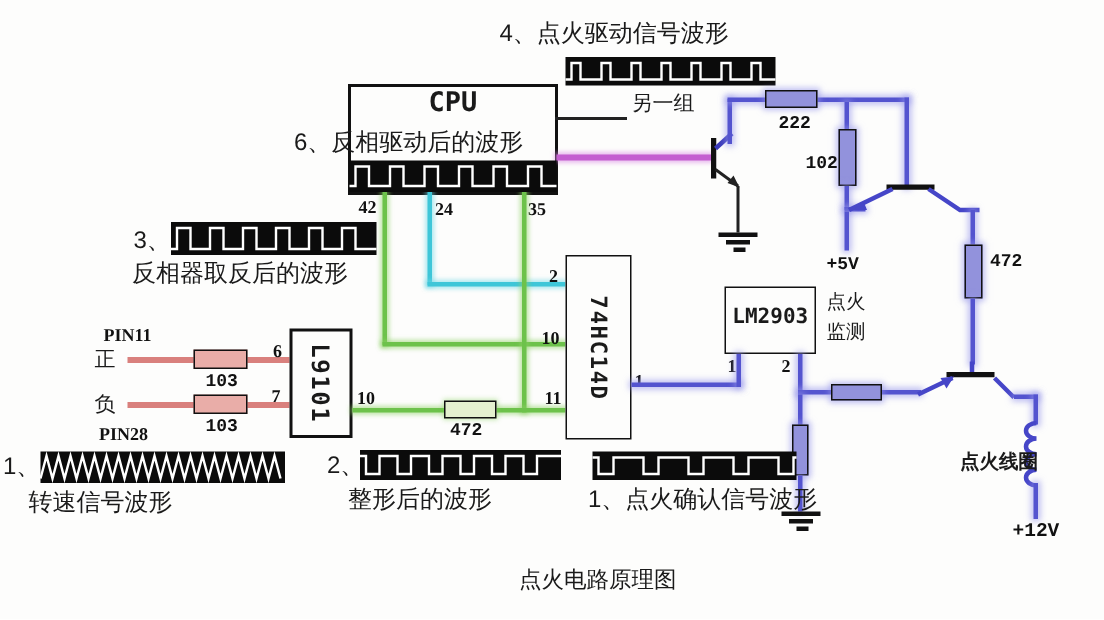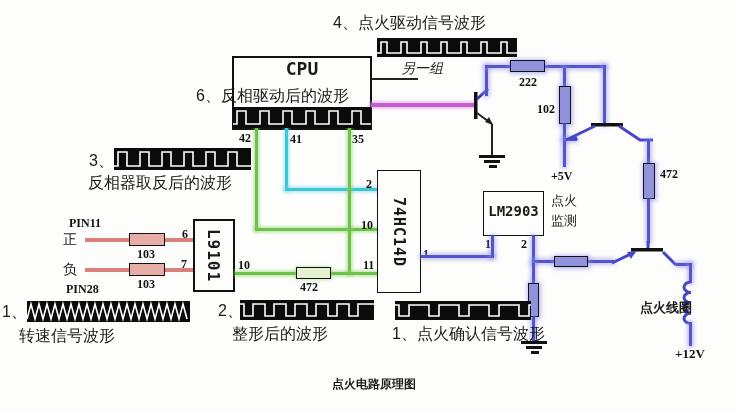--- a/index.html
+++ b/index.html
@@ -1,21 +1,21 @@
 <!DOCTYPE html>
 <html><head>
 <meta charset="utf-8">
 <style>
   html,body{margin:0;padding:0;background:#fff;}
   #stage{position:relative;width:736px;height:413px;background:#fdfdfc;overflow:hidden;
          font-family:"Liberation Sans",sans-serif;color:#1a1a1a;}
   .lbl{position:absolute;white-space:nowrap;line-height:1.15;}
   .cn{font-family:"Liberation Sans",sans-serif;}
   .pin{font-family:"Liberation Serif",serif;font-size:12px;font-weight:bold;color:#111;}
-  .val{font-family:Liberation Serif, serif;font-size:12px;font-weight:bold;color:#111;}
+  .val{font-family:Liberation Mono, monospace;font-size:12px;font-weight:bold;color:#111;}
   .chipbox{position:absolute;background:#fdfdfc;border:2px solid #111;box-sizing:border-box;}
   .wire{position:absolute;}
   .green{background:#6dc24b;box-shadow:0 0 3px 1.5px rgba(140,210,100,.55);}
   .cyan{background:#3ec6d8;box-shadow:0 0 3px 1.5px rgba(110,215,230,.55);}
   .magenta{background:#c45fd0;box-shadow:0 0 3px 1.5px rgba(215,130,225,.55);}
   .blue{background:#5454cf;box-shadow:0 0 4px 1.5px rgba(150,150,235,.65);}
   .red{background:#d9807d;}
   .blackline{background:#222;}
   .res{position:absolute;border:1.5px solid #111;box-sizing:border-box;}
   .res.redfill{background:#e9ada8;}
@@ -38,31 +38,31 @@
 
   <svg class="wavesvg" style="left:377px;top:38px;" width="140" height="19">
     <rect x="0" y="0" width="140" height="19"></rect>
       <path d="M0 15 H4 V4 H10 V15 H24 V4 H30 V15 H44 V4 H50 V15 H64 V4 H70 V15 H84 V4 H90 V15 H104 V4 H110 V15 H124 V4 H130 V15 H140"></path>
   </svg>
 
   <div class="chipbox" style="left:232px;top:56px;width:140px;height:74px;"></div>
   <div class="lbl" style="left:232px;top:59px;width:140px;text-align:center;font-family:'DejaVu Sans Mono',monospace;font-weight:bold;font-size:18px;">CPU</div>
 
   <div class="wire blackline" style="left:370px;top:78px;width:48px;height:1.5px;"></div>
-  <div class="lbl cn" style="left:401px;top:60px;font-size:14px;font-style:italic;">另一组</div>
+  <div class="lbl cn" style="left:421px;top:60px;font-size:14px;">另一组</div>
 
   <div class="lbl cn" style="left:196px;top:87px;font-size:16px;z-index:5;">6、反相驱动后的波形</div>
 
   <svg class="wavesvg" style="left:233px;top:107px;z-index:4;" width="138" height="21">
     <rect x="0" y="0" width="138" height="21"></rect>
       <path d="M0 17 H4 V4 H13 V17 H27 V4 H36 V17 H50 V4 H59 V17 H73 V4 H82 V17 H96 V4 H105 V17 H119 V4 H128 V17 H138"></path>
   </svg>
 
   <div class="lbl pin" style="left:239px;top:132px;">42</div>
-  <div class="lbl pin" style="left:290px;top:133px;">41</div>
+  <div class="lbl pin" style="left:290px;top:133px;">24</div>
   <div class="lbl pin" style="left:352px;top:133px;">35</div>
 
   <div class="lbl cn" style="left:89px;top:152px;font-size:16px;">3、</div>
   <svg class="wavesvg" style="left:114px;top:148px;" width="137" height="22">
     <rect x="0" y="0" width="137" height="22"></rect>
       <path d="M0 18 H4 V4 H13 V18 H26 V4 H35 V18 H48 V4 H57 V18 H70 V4 H79 V18 H92 V4 H101 V18 H114 V4 H123 V18 H137"></path>
   </svg>
   <div class="lbl cn" style="left:88px;top:174px;font-size:16px;">反相器取反后的波形</div>
 
   <div class="lbl pin" style="left:69px;top:217px;">PIN11</div>
@@ -193,15 +193,15 @@
   <div class="wire blue" style="left:676px;top:263px;width:16px;height:3px;"></div>
   <div class="wire blue" style="left:689px;top:263px;width:3px;height:20px;"></div>
 
   <svg style="left:681px;top:282px;" width="20" height="42" viewBox="0 0 20 42">
     <path d="M10 0 a7 5.2 0 0 0 0 10.4 a7 5.2 0 0 0 0 10.4 a7 5.2 0 0 0 0 10.4 a7 5.2 0 0 0 0 10.4" stroke="#4646c8" stroke-width="3" fill="none"></path>
   </svg>
   <div class="lbl cn" style="left:640px;top:301px;font-size:13px;font-weight:bold;">点火线圈</div>
   <div class="wire blue" style="left:689px;top:322px;width:3px;height:24px;"></div>
   <div class="lbl val" style="left:675px;top:347px;font-size:13px;">+12V</div>
 
-  <div class="lbl cn" style="left:332px;top:378px;font-size:12px;font-weight:bold;">点火电路原理图</div>
+  <div class="lbl cn" style="left:346px;top:378px;font-size:15px;font-weight:normal;">点火电路原理图</div>
 
 </div>
 
 </body></html>

